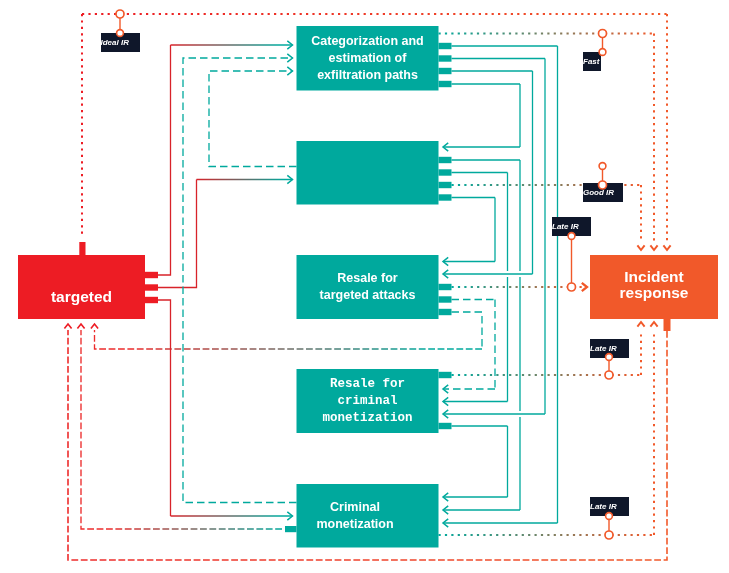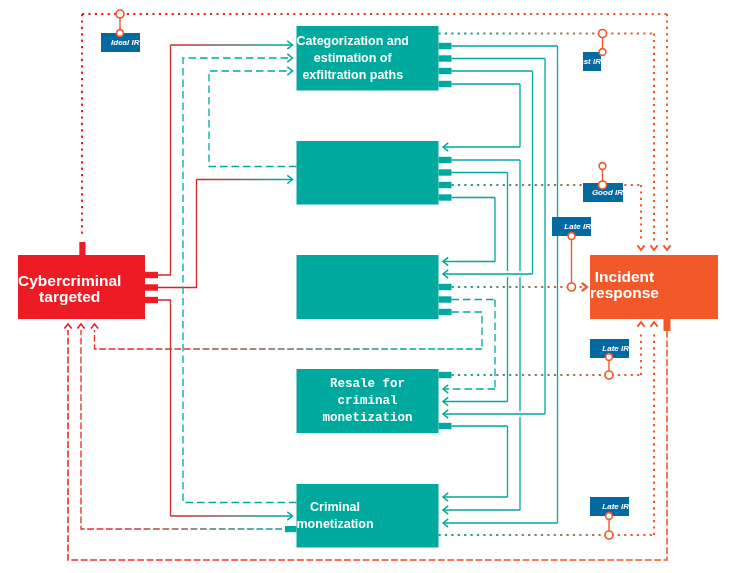--- a/index.html
+++ b/index.html
@@ -1,24 +1,24 @@
 <!DOCTYPE html>
 <html><head>
 <meta charset="utf-8">
 <style>
   html,body{margin:0;padding:0;background:#ffffff;}
   body{width:729px;height:573px;overflow:hidden;font-family:"Liberation Sans",sans-serif;}
   #stage{position:relative;width:729px;height:573px;background:#fff;}
   #gfx{position:absolute;left:0;top:0;}
-  .boxlabel{position:absolute;display:flex;align-items:center;
+  .boxlabel{position:absolute;display:flex;align-items:center;justify-content:center;
             color:#fff;font-family:"Liberation Sans",sans-serif;font-weight:bold;
             text-align:center;line-height:1.25;pointer-events:none;}
   .teal-label{font-size:12.5px;line-height:17px;}
   .big-label{font-size:15.5px;line-height:15.8px;padding-top:4px;box-sizing:border-box;}
-  .tag{position:absolute;background:#0369a1;display:flex;align-items:center;justify-content:flex-end;}
+  .tag{position:absolute;background:#0f172a;display:flex;align-items:center;justify-content:flex-start;}
   .tag span{color:#fff;font-size:8px;font-weight:bold;font-style:italic;font-family:"Liberation Sans",sans-serif;white-space:nowrap;}
 </style>
 </head>
 <body>
 
 <div id="stage">
 <svg id="gfx" width="729" height="573" viewBox="0 0 729 573">
 <defs>
 <linearGradient id="gRT1" gradientUnits="userSpaceOnUse" x1="170.5" y1="0" x2="280" y2="0">
           <stop offset="0" stop-color="#D8232A"></stop>
@@ -179,28 +179,31 @@
 <path d="M602.5 52.0L602.5 33.5" stroke="#F1592A" stroke-width="1.4" fill="none"></path>
 <path d="M602.5 166.0L602.5 185.0" stroke="#F1592A" stroke-width="1.4" fill="none"></path>
 <path d="M571.5 236.0L571.5 287.0" stroke="#F1592A" stroke-width="1.4" fill="none"></path>
 <path d="M609.0 357.0L609.0 375.0" stroke="#F1592A" stroke-width="1.4" fill="none"></path>
 <path d="M609.0 516.0L609.0 535.0" stroke="#F1592A" stroke-width="1.4" fill="none"></path>
 
 </svg>
 <div class="boxlabel teal-label" style="left:296.5px;top:26.0px;width:142.0px;height:64.5px;">
       <div><span>Categorization and</span><br><span>estimation of</span><br><span>exfiltration paths</span></div>
     </div>
+<div class="boxlabel teal-label" style="left:296.5px;top:255.0px;width:142.0px;height:64.0px;">
+      <div><span>Resale for</span><br><span>targeted attacks</span></div>
+    </div>
 <div class="boxlabel teal-label" style="left:296.5px;top:369.0px;width:142.0px;height:64.0px;font-family:Liberation Mono, monospace;">
       <div><span>Resale for criminal</span><br><span>monetization</span></div>
     </div>
 <div class="boxlabel teal-label" style="left:296.5px;top:484.0px;width:117px;height:63.5px;">
       <div><span>Criminal</span><br><span>monetization</span></div>
     </div>
 <div class="boxlabel big-label" style="left:18px;top:255px;width:127px;height:64px;">
-      <div><span>Cybercriminal</span><br><span>targeted</span></div>
+      <div><br><span>targeted</span></div>
     </div>
 <div class="boxlabel big-label" style="left:590px;top:255px;width:128px;height:56px;">
       <div><span>Incident</span><br><span>response</span></div>
     </div>
 <div class="tag" style="left:100.5px;top:33.0px;width:39.0px;height:19.0px;">
       <span>Ideal IR</span>
     </div>
 <div class="tag" style="left:583.0px;top:52.0px;width:18px;height:19.0px;">
       <span>Fast IR</span>
     </div>

